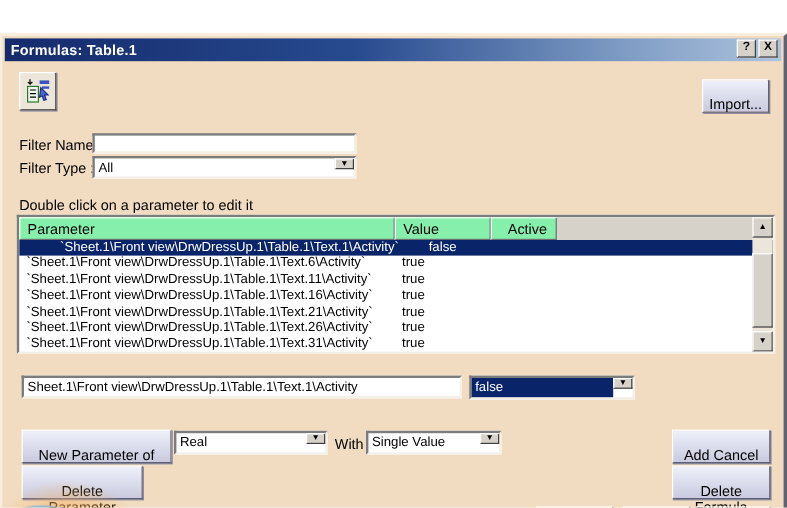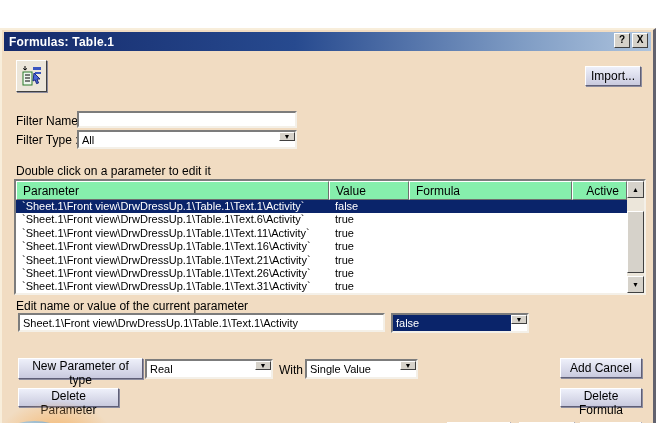--- a/index.html
+++ b/index.html
@@ -30,21 +30,21 @@
     border-right:1px solid #404040; border-bottom:1px solid #404040;
     font-family:"Liberation Sans", sans-serif;
   }
 
   
   .btn {
     position:absolute; background:linear-gradient(#eef0fa,#c9cade);
     border-top:1px solid #fff; border-left:1px solid #fff;
     border-right:1px solid #5f5f77; border-bottom:1px solid #5f5f77;
     box-shadow:1px 1px 0 #8c8c9e; font-size:12px; text-align:center;
-    font-family:"Liberation Sans", sans-serif; padding:0 4px; cursor:default;
+    font-family:"Liberation Sans", sans-serif; padding:13px 4px; cursor:default;
   }
 
   
   .tinput {
     position:absolute; background:#fff; font-size:11px; padding:1px 3px;
     border-top:2px solid #7c7c7c; border-left:2px solid #7c7c7c;
     border-right:2px solid #f4f0e8; border-bottom:2px solid #f4f0e8;
     font-family:"Liberation Sans", sans-serif;
   }
 
@@ -74,21 +74,21 @@
     overflow:hidden;
   }
   .thead { display:flex; height:19px; background:#d6d2ca; width:611px; }
   .th {
     background:#86efac; font-size:12px; padding:2px 0 0 6px; white-space:nowrap; overflow:hidden;
     border-top:1px solid #fff; border-left:1px solid #fff;
     border-right:1px solid #6e6e6e; border-bottom:1px solid #6e6e6e;
   }
   .w-param{width:313px;} .w-value{width:80px;} .w-formula{width:163px;} .w-active{width:55px;text-align:center;}
   .trow { display:flex; height:13.4px; line-height:13px; }
-  .trow.sel { background:#0a246a; color:#fff; }
+  .trow.sel { background:#0a246a; color:#fff;padding-left:28px; }
   .tc { padding-left:6px; white-space:nowrap; overflow:hidden; font-size:11px; }
 
   
   .vscroll { position:absolute; right:0; top:0; width:17px; height:112px; background:#ece6da; }
   .sbtn {
     position:absolute; left:0; width:17px; height:17px; background:#d6d2ca;
     border-top:1px solid #fff; border-left:1px solid #fff;
     border-right:1px solid #404040; border-bottom:1px solid #404040;
     display:flex; align-items:center; justify-content:center; font-size:7px; color:#000;
   }
@@ -156,21 +156,20 @@
     <span class="val">All</span>
     <span class="arrow">▼</span>
   </div>
 
   <div class="lbl" style="left:14px; top:134px;">Double click on a parameter to edit it</div>
 
   <div class="table">
     <div class="thead">
       <div class="th w-param">Parameter</div>
       <div class="th w-value">Value</div>
-      <div class="th w-formula">Formula</div>
       <div class="th w-active">Active</div>
     </div>
     <div>
         <div class="trow sel">
           <div class="tc w-param">`Sheet.1\Front view\DrwDressUp.1\Table.1\Text.1\Activity`</div>
           <div class="tc w-value">false</div>
           <div class="tc w-formula"></div>
           <div class="tc w-active"></div>
         </div>
         <div class="trow">
@@ -210,21 +209,20 @@
           <div class="tc w-active"></div>
         </div>
       </div>
     <div class="vscroll">
       <div class="sbtn" style="top:0;">▲</div>
       <div class="sthumb"></div>
       <div class="sbtn" style="bottom:0;">▼</div>
     </div>
   </div>
 
-  <div class="lbl" style="left:14px; top:269px;">Edit name or value of the current parameter</div>
   <input class="tinput" style="left: 16px; top: 283px; width: 367px; height: 19px;" value="Sheet.1\Front view\DrwDressUp.1\Table.1\Text.1\Activity">
   <div class="combo hl" style="left:389px; top:283px; width:138px; height:20px;">
     <span class="val">false</span>
     <span class="arrow">▼</span>
   </div>
 
   <button class="btn" style="left:16px; top:328px; width:125px; height:21px;">New Parameter of type</button>
   <div class="combo" style="left:143px; top:329px; width:128px; height:20px;">
     <span class="val">Real</span>
     <span class="arrow">▼</span>

